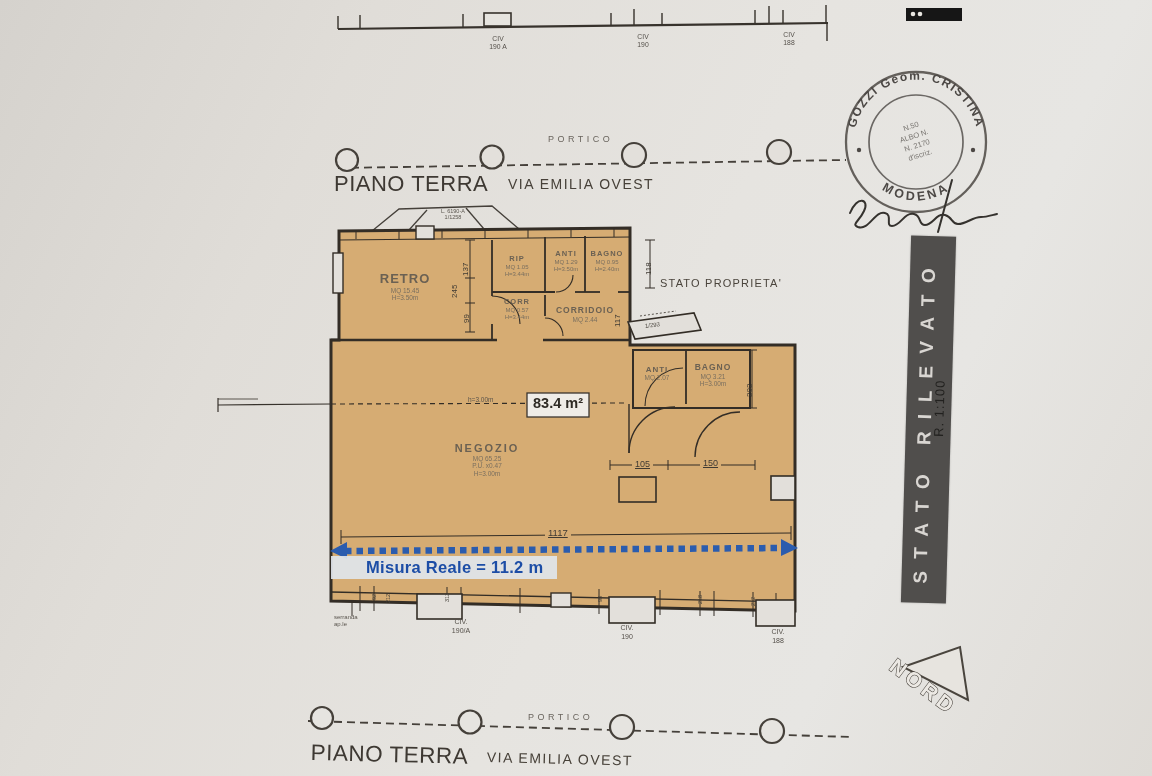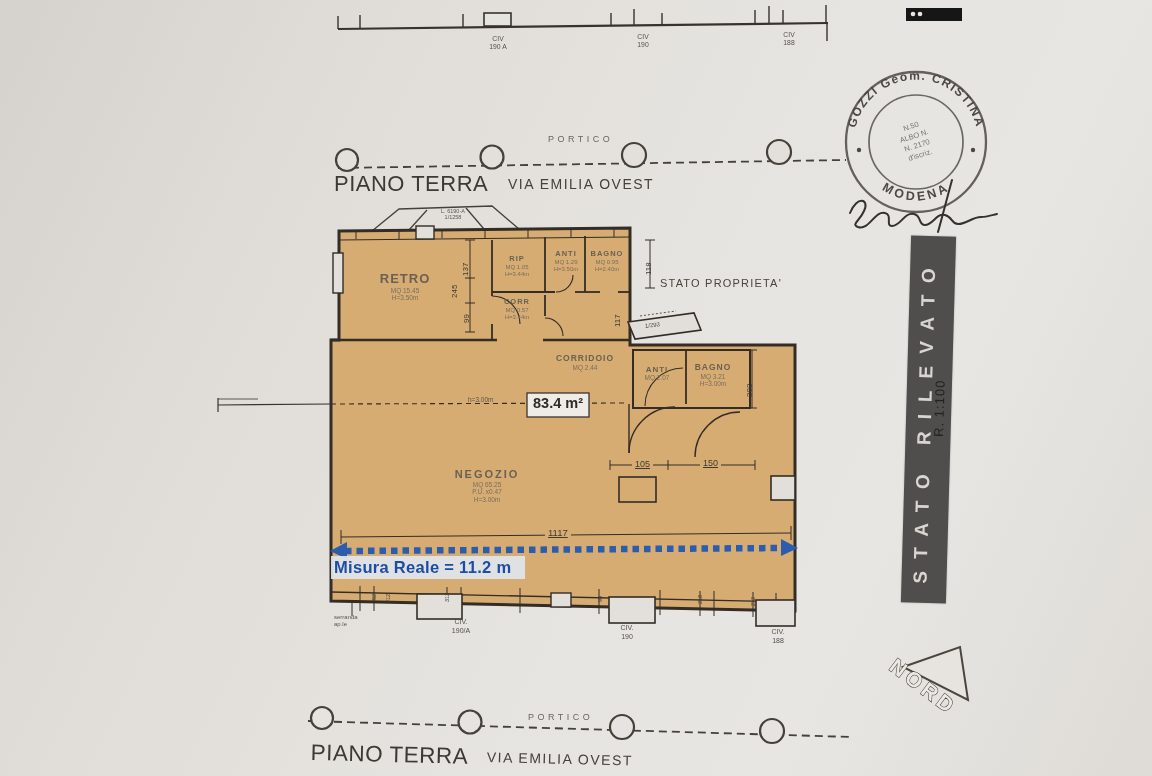--- a/index.html
+++ b/index.html
@@ -15,21 +15,21 @@
   .portico{font-size:9px;letter-spacing:3.5px;color:#6a655e;margin-top:48px;}
   .piano{font-size:22px;color:#3e3933;letter-spacing:0.5px;}
   .via{font-size:14px;color:#474139;letter-spacing:1.5px;}
   .room-name{font-size:13px;letter-spacing:1px;color:#6b6153;font-weight:bold;}
   .room-sub{font-size:6.5px;color:#7a6f5f;}
   .dimv{position:absolute;font-size:8px;color:#3f3a33;transform:rotate(-90deg);transform-origin:left top;}
   .dimh{position:absolute;font-size:9px;color:#3f3a33;background:#d6ac73;padding:0 3px;text-decoration:underline;}
   .areabox{position:absolute;left:527px;top:395px;width:62px;height:21px;text-align:center;
            font-size:14.5px;font-weight:bold;color:#2e2a24;}
   .misura{position:absolute;left:331px;top:556px;width:194px;height:23px;
-          background:rgba(223,229,236,0.92);display:flex;align-items:center;}
+          background:rgba(223,229,236,0.92);display:flex;align-items:center;padding-left:32px;}
   .misura span{font-size:16.5px;font-weight:bold;color:#1c4da6;padding-left:3px;letter-spacing:0.3px;}
   .banner{position:absolute;left:906px;top:236px;width:45px;height:367px;background:#504e4c;
           transform:rotate(1.6deg);box-shadow:0 0 2px rgba(0,0,0,0.25);}
   .banner-text{position:absolute;top:50%;left:42%;transform:translate(-50%,-50%) rotate(-90deg);
           white-space:nowrap;font-size:19px;font-weight:600;letter-spacing:12px;color:#d9d6d2;}
   .banner-scale{position:absolute;top:47%;left:74%;transform:translate(-50%,-50%) rotate(-90deg);
           white-space:nowrap;font-size:13px;color:#22211f;letter-spacing:1px;}
   .ticknum{position:absolute;font-size:5.5px;color:#44403a;transform:rotate(-90deg);transform-origin:left top;}
   .rot{transform:rotate(1.4deg);transform-origin:left top;}
   svg text{font-family:"Liberation Sans","DejaVu Sans",sans-serif;}
@@ -276,34 +276,34 @@
   <div class="lbl ctr" style="left:586px;top:250px;width:42px;">
     <div class="room-name" style="font-size:7.5px;">BAGNO</div>
     <div class="room-sub" style="font-size:6px;">MQ 0.95</div>
     <div class="room-sub" style="font-size:6px;">H=2.40m</div>
   </div>
   <div class="lbl ctr" style="left:496px;top:298px;width:42px;">
     <div class="room-name" style="font-size:7.5px;">CORR</div>
     <div class="room-sub" style="font-size:6px;">MQ 0.57</div>
     <div class="room-sub" style="font-size:6px;">H=3.44m</div>
   </div>
-  <div class="lbl ctr" style="left:545px;top:306px;width:80px;margin-top:48px;">
+  <div class="lbl ctr" style="left:545px;top:306px;width:80px;">
     <div class="room-name" style="font-size:8.5px;">CORRIDOIO</div>
     <div class="room-sub">MQ 2.44</div>
   </div>
   <div class="lbl ctr" style="left:634px;top:365px;width:46px;">
     <div class="room-name" style="font-size:8px;">ANTI</div>
     <div class="room-sub">MQ 2.07</div>
   </div>
   <div class="lbl ctr" style="left:686px;top:363px;width:54px;">
     <div class="room-name" style="font-size:8.5px;">BAGNO</div>
     <div class="room-sub">MQ 3.21</div>
     <div class="room-sub">H=3.00m</div>
   </div>
-  <div class="lbl ctr" style="left:447px;top:468px;width:80px;">
+  <div class="lbl ctr" style="left:447px;top:442px;width:80px;">
     <div class="room-name" style="font-size:11px;letter-spacing:2px;">NEGOZIO</div>
     <div class="room-sub">MQ 65.25</div>
     <div class="room-sub">P.U. x0.47</div>
     <div class="room-sub">H=3.00m</div>
   </div>
 
   <div class="dimv" style="left:461px;top:276px;">137</div>
   <div class="dimv" style="left:450px;top:298px;">245</div>
   <div class="dimv" style="left:462px;top:323px;">99</div>
   <div class="dimv" style="left:644px;top:275px;">118</div>

